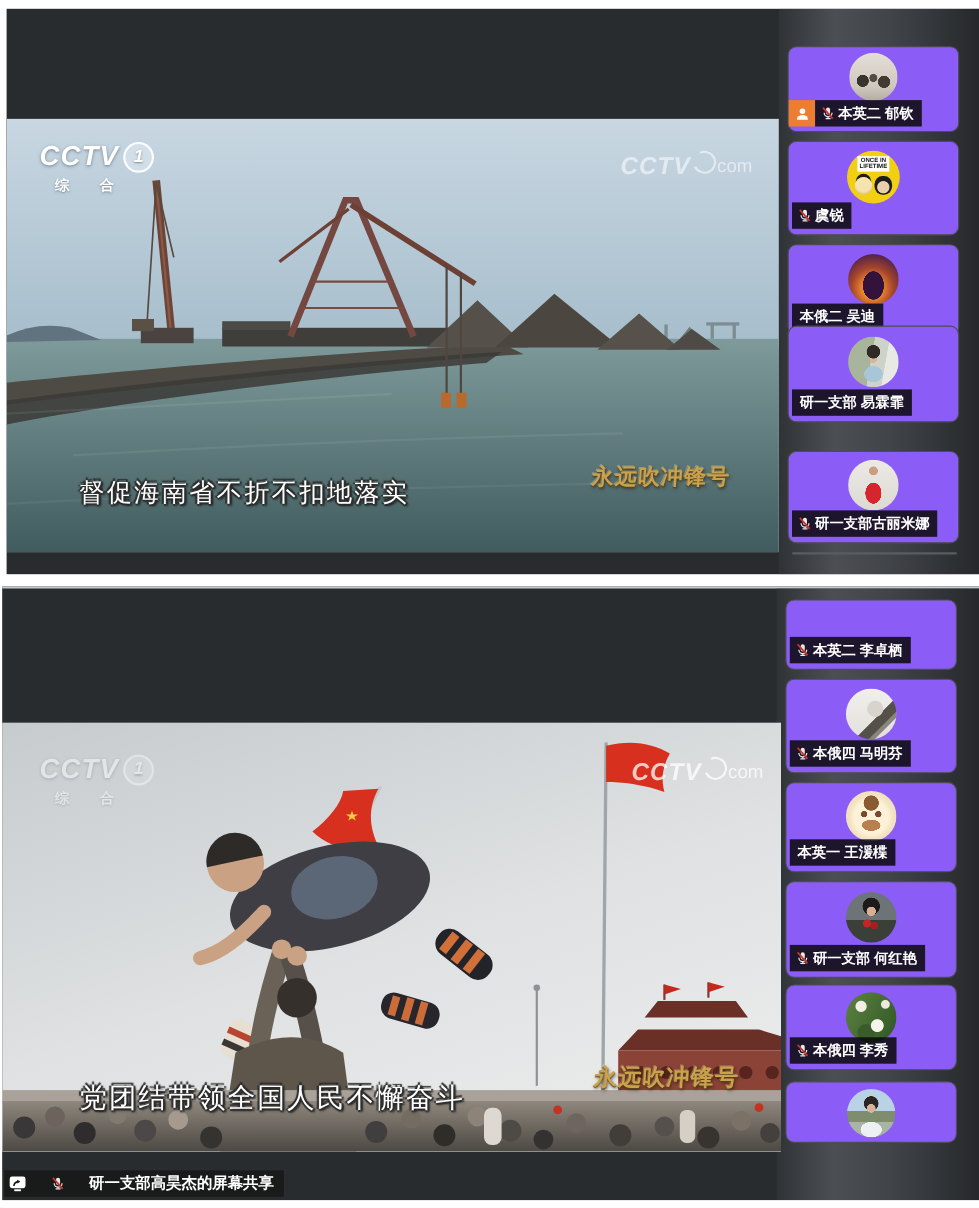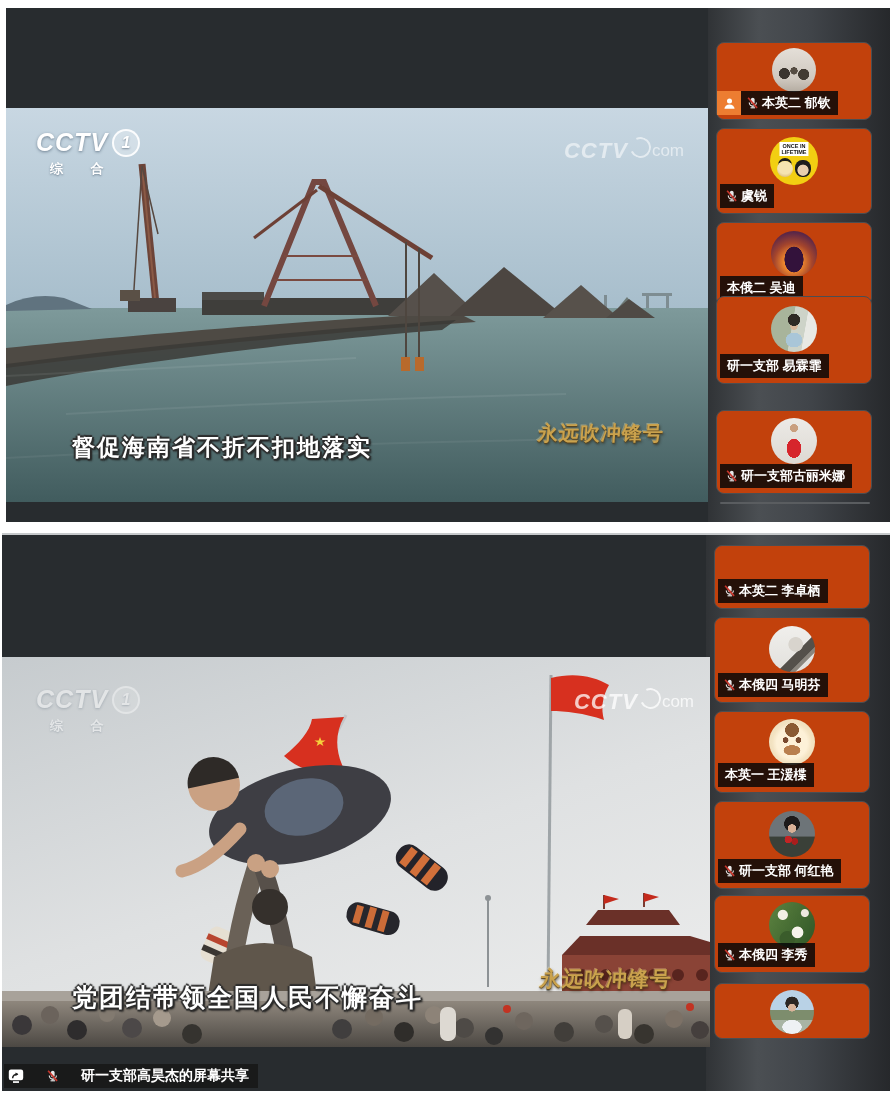--- a/index.html
+++ b/index.html
@@ -38,32 +38,32 @@
   .wm{position:absolute;display:flex;align-items:center;color:rgba(255,255,255,.55);}
   #videoA .wm{right:24px;top:30px;}
   #videoB .wm{right:16px;top:32px;color:rgba(255,255,255,.75);}
   .wm .wm-brand{font-size:22px;font-weight:900;font-style:italic;letter-spacing:1px;}
   .wm .wm-ring{width:17px;height:17px;border:2.5px solid currentColor;border-radius:50%;
       display:inline-block;margin:0 1px 0 2px;transform:translateY(-4px) rotate(20deg);
       border-left-color:transparent;}
   .wm .wm-suffix{font-size:17px;font-weight:400;}
 
   
-  .subtitle{position:absolute;color:#fff;font-weight:700;white-space:nowrap;
+  .subtitle{position:absolute;color:#fff;font-weight:400;white-space:nowrap;
       text-shadow:-2px 0 1px #2c2c2c,2px 0 1px #2c2c2c,0 -2px 1px #2c2c2c,0 2px 1px #2c2c2c,2px 2px 2px #1a1a1a;}
   #videoA .subtitle{left:66px;top:324px;font-size:23px;letter-spacing:2px;}
   #videoB .subtitle{left:70px;top:324px;font-size:25px;letter-spacing:2px;}
   .gold-title{position:absolute;font-weight:800;white-space:nowrap;color:#caa24d;letter-spacing:1px;
       text-shadow:0 1px 1px #5a431a,1px 2px 3px rgba(30,20,5,.6),-1px -1px 0 rgba(255,235,170,.35);
       transform:skewX(-4deg);}
   #videoA .gold-title{left:532px;top:312px;font-size:20px;}
   #videoB .gold-title{left:538px;top:308px;font-size:21px;}
 
   
-  .tile{position:absolute;width:156px;background:#c2410c;border:1px solid #4b4e52;border-radius:8px;
+  .tile{position:absolute;width:156px;background:#8b5cf6;border:1px solid #4b4e52;border-radius:8px;
       box-sizing:border-box;}
   #panelA .tile{left:710px;}
   #panelB .tile{left:712px;}
   .avatar{position:absolute;left:50%;transform:translateX(-50%);border-radius:50%;width:46px;height:46px;}
   .tile-footer{position:absolute;left:3px;bottom:5px;display:flex;align-items:stretch;}
   .name-label{display:flex;align-items:center;gap:3px;background:rgba(8,8,8,.85);color:#fff;
       font-size:13px;font-weight:700;padding:3px 7px 3px 5px;white-space:nowrap;}
   .name-label.no-mic{padding-left:7px;text-align:center;}
   .self-badge{width:24px;background:#ed7d31;display:flex;align-items:center;justify-content:center;flex:0 0 24px;}
   .mic-ico{flex:0 0 13px;}

